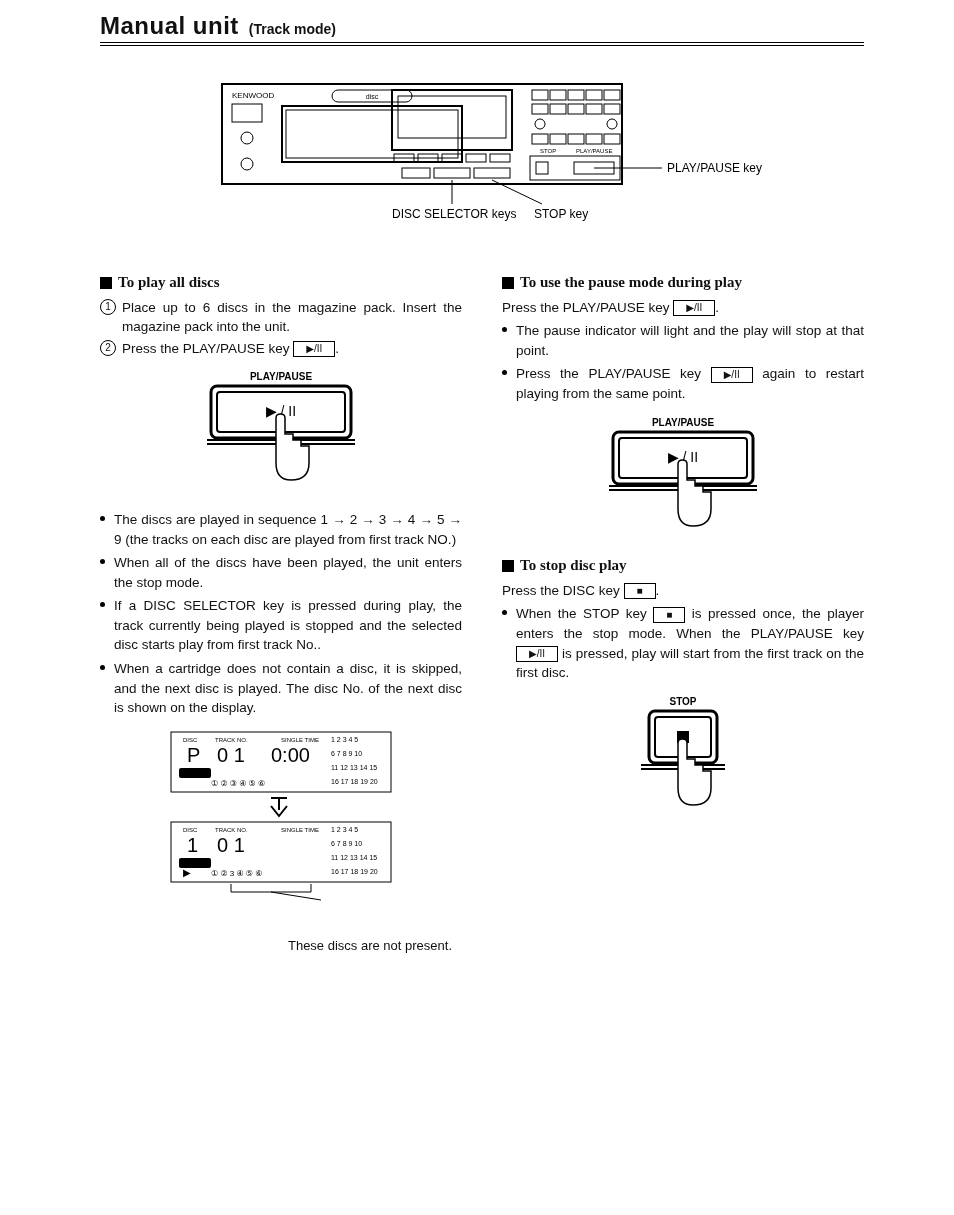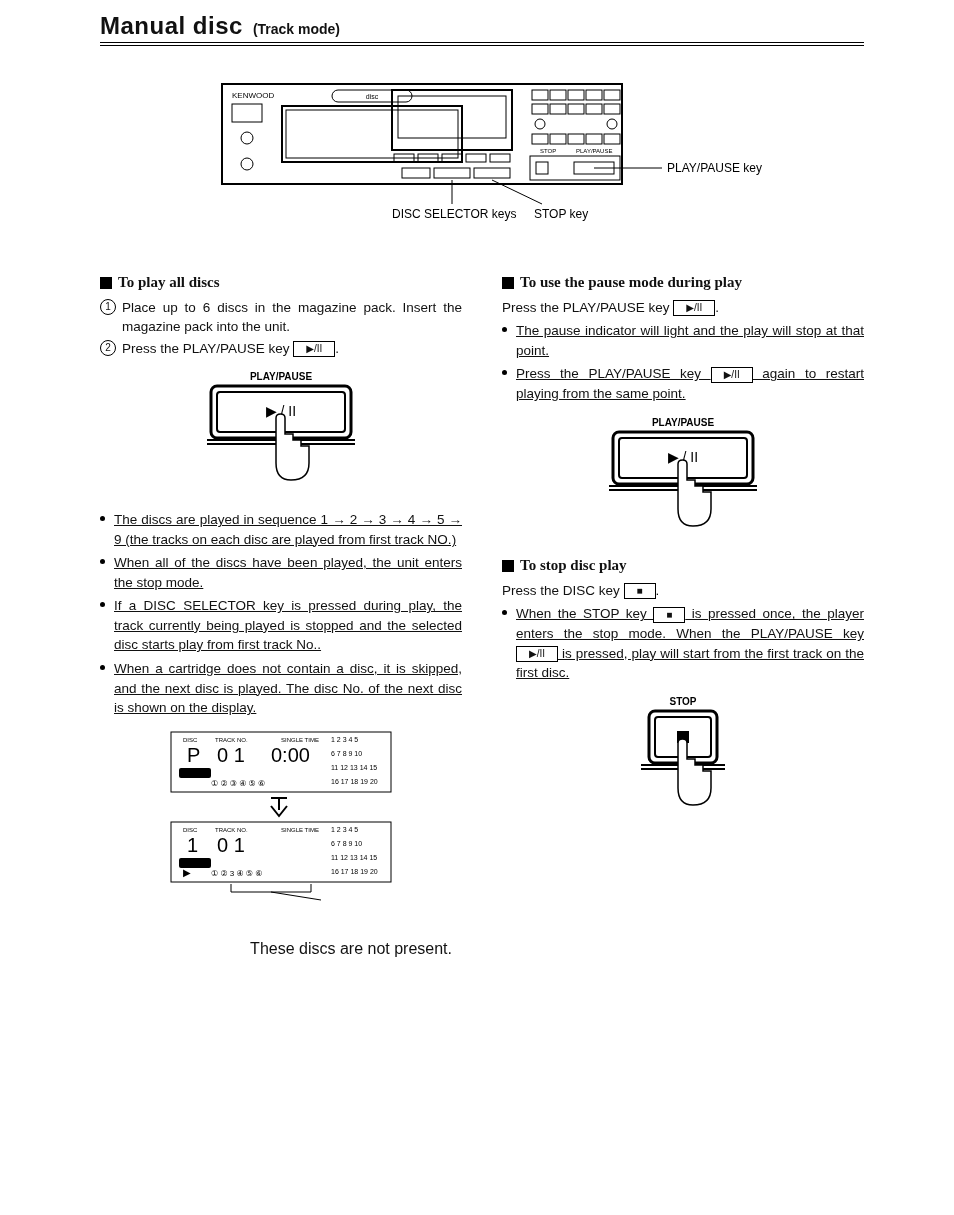--- a/index.html
+++ b/index.html
@@ -92,44 +92,43 @@
   ul.bullets {
     list-style: none;
     padding: 0;
     margin: 0;
   }
   ul.bullets li {
     position: relative;
     padding-left: 14px;
     margin-bottom: 4px;
     text-align: justify;
-    text-decoration: underline;
   }
   ul.bullets li::before {
     content: "";
     position: absolute;
     left: 0;
     top: 6px;
     width: 5px;
     height: 5px;
     background: #000;
     border-radius: 50%;
   }
   .press-line { margin: 2px 0 4px; }
   .illus { text-align:center; margin: 10px 0 16px;}
-  .disp-caption { font-size: 16px; margin-top:4px;}
+  .disp-caption { font-size: 13px; margin-top:4px;}
   svg text { font-family: Arial, Helvetica, sans-serif; }
 </style>
 </head>
 <body>
 
 <div class="page">
 
   <div class="title-row">
-    <span class="page-title">Manual disc</span>
+    <span class="page-title">Manual unit</span>
     <span class="page-subtitle">(Track mode)</span>
   </div>
 
   <div class="device-wrap">
     <svg class="device-svg" width="640" height="160" viewBox="0 0 640 160">
 
       <rect x="60" y="8" width="400" height="100" fill="none" stroke="#000" stroke-width="2"></rect>
       <text x="70" y="22" font-size="8">KENWOOD</text>
 
       <rect x="70" y="28" width="30" height="18" fill="none" stroke="#000"></rect>

